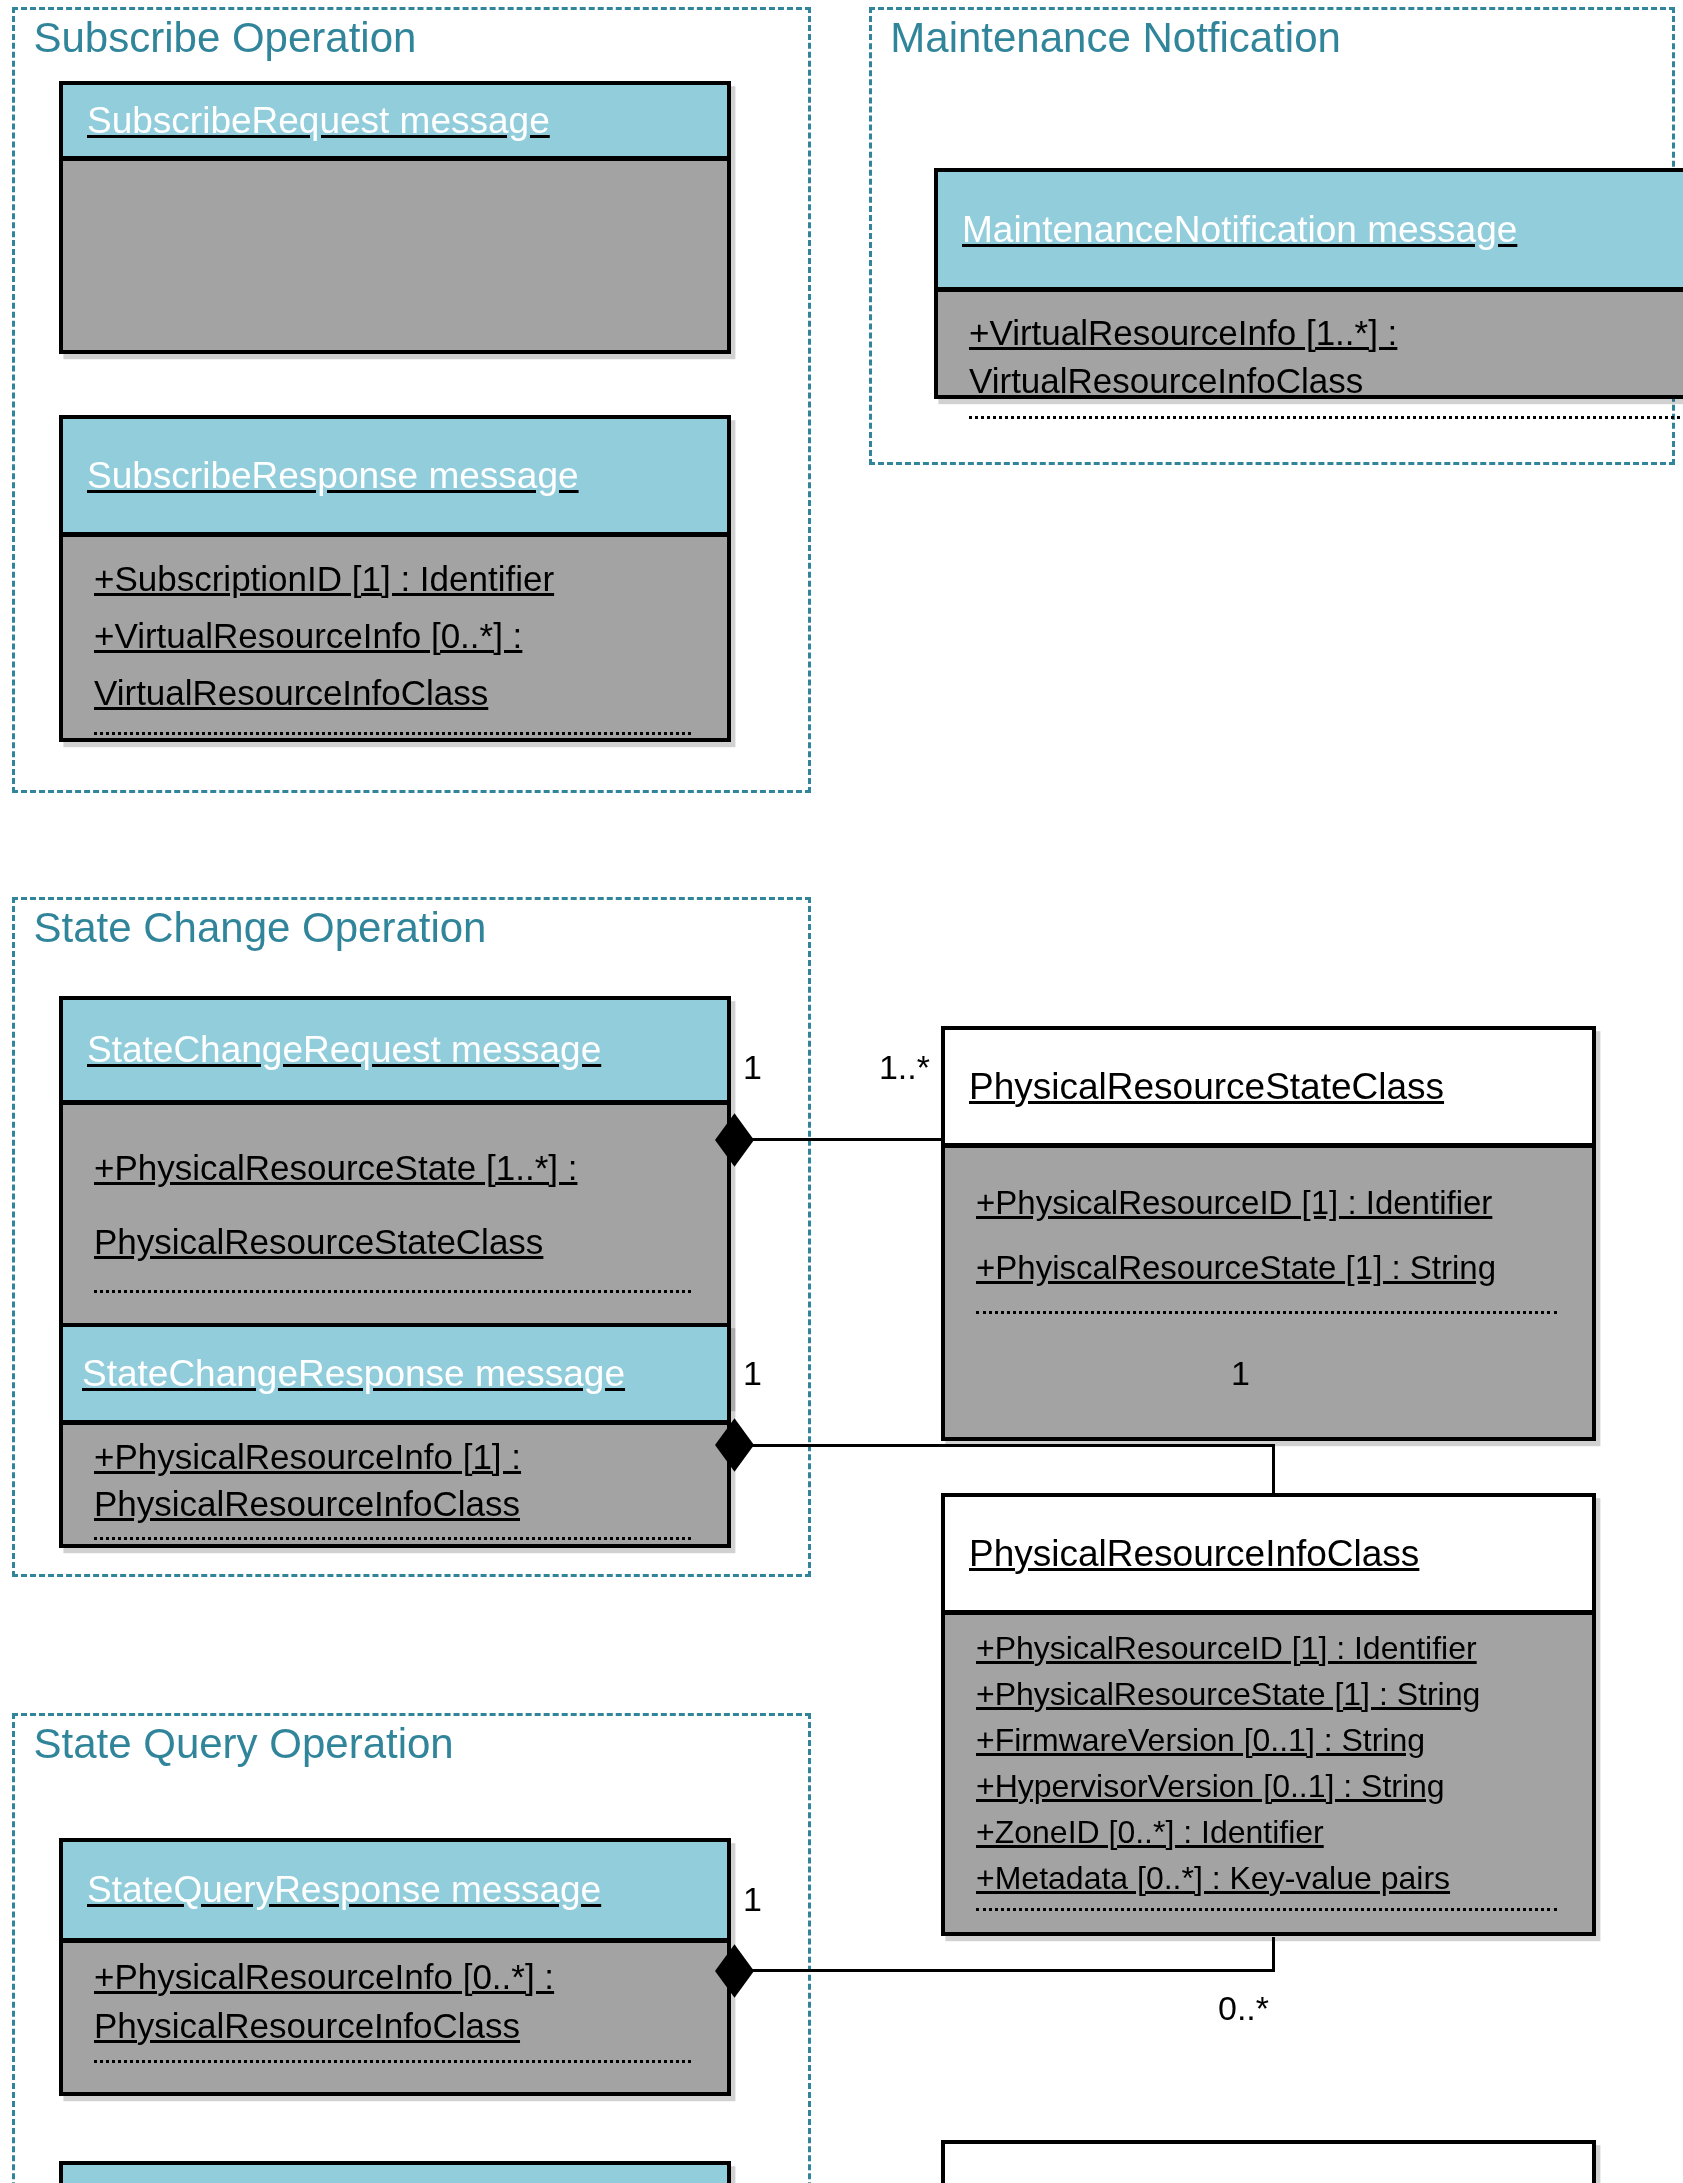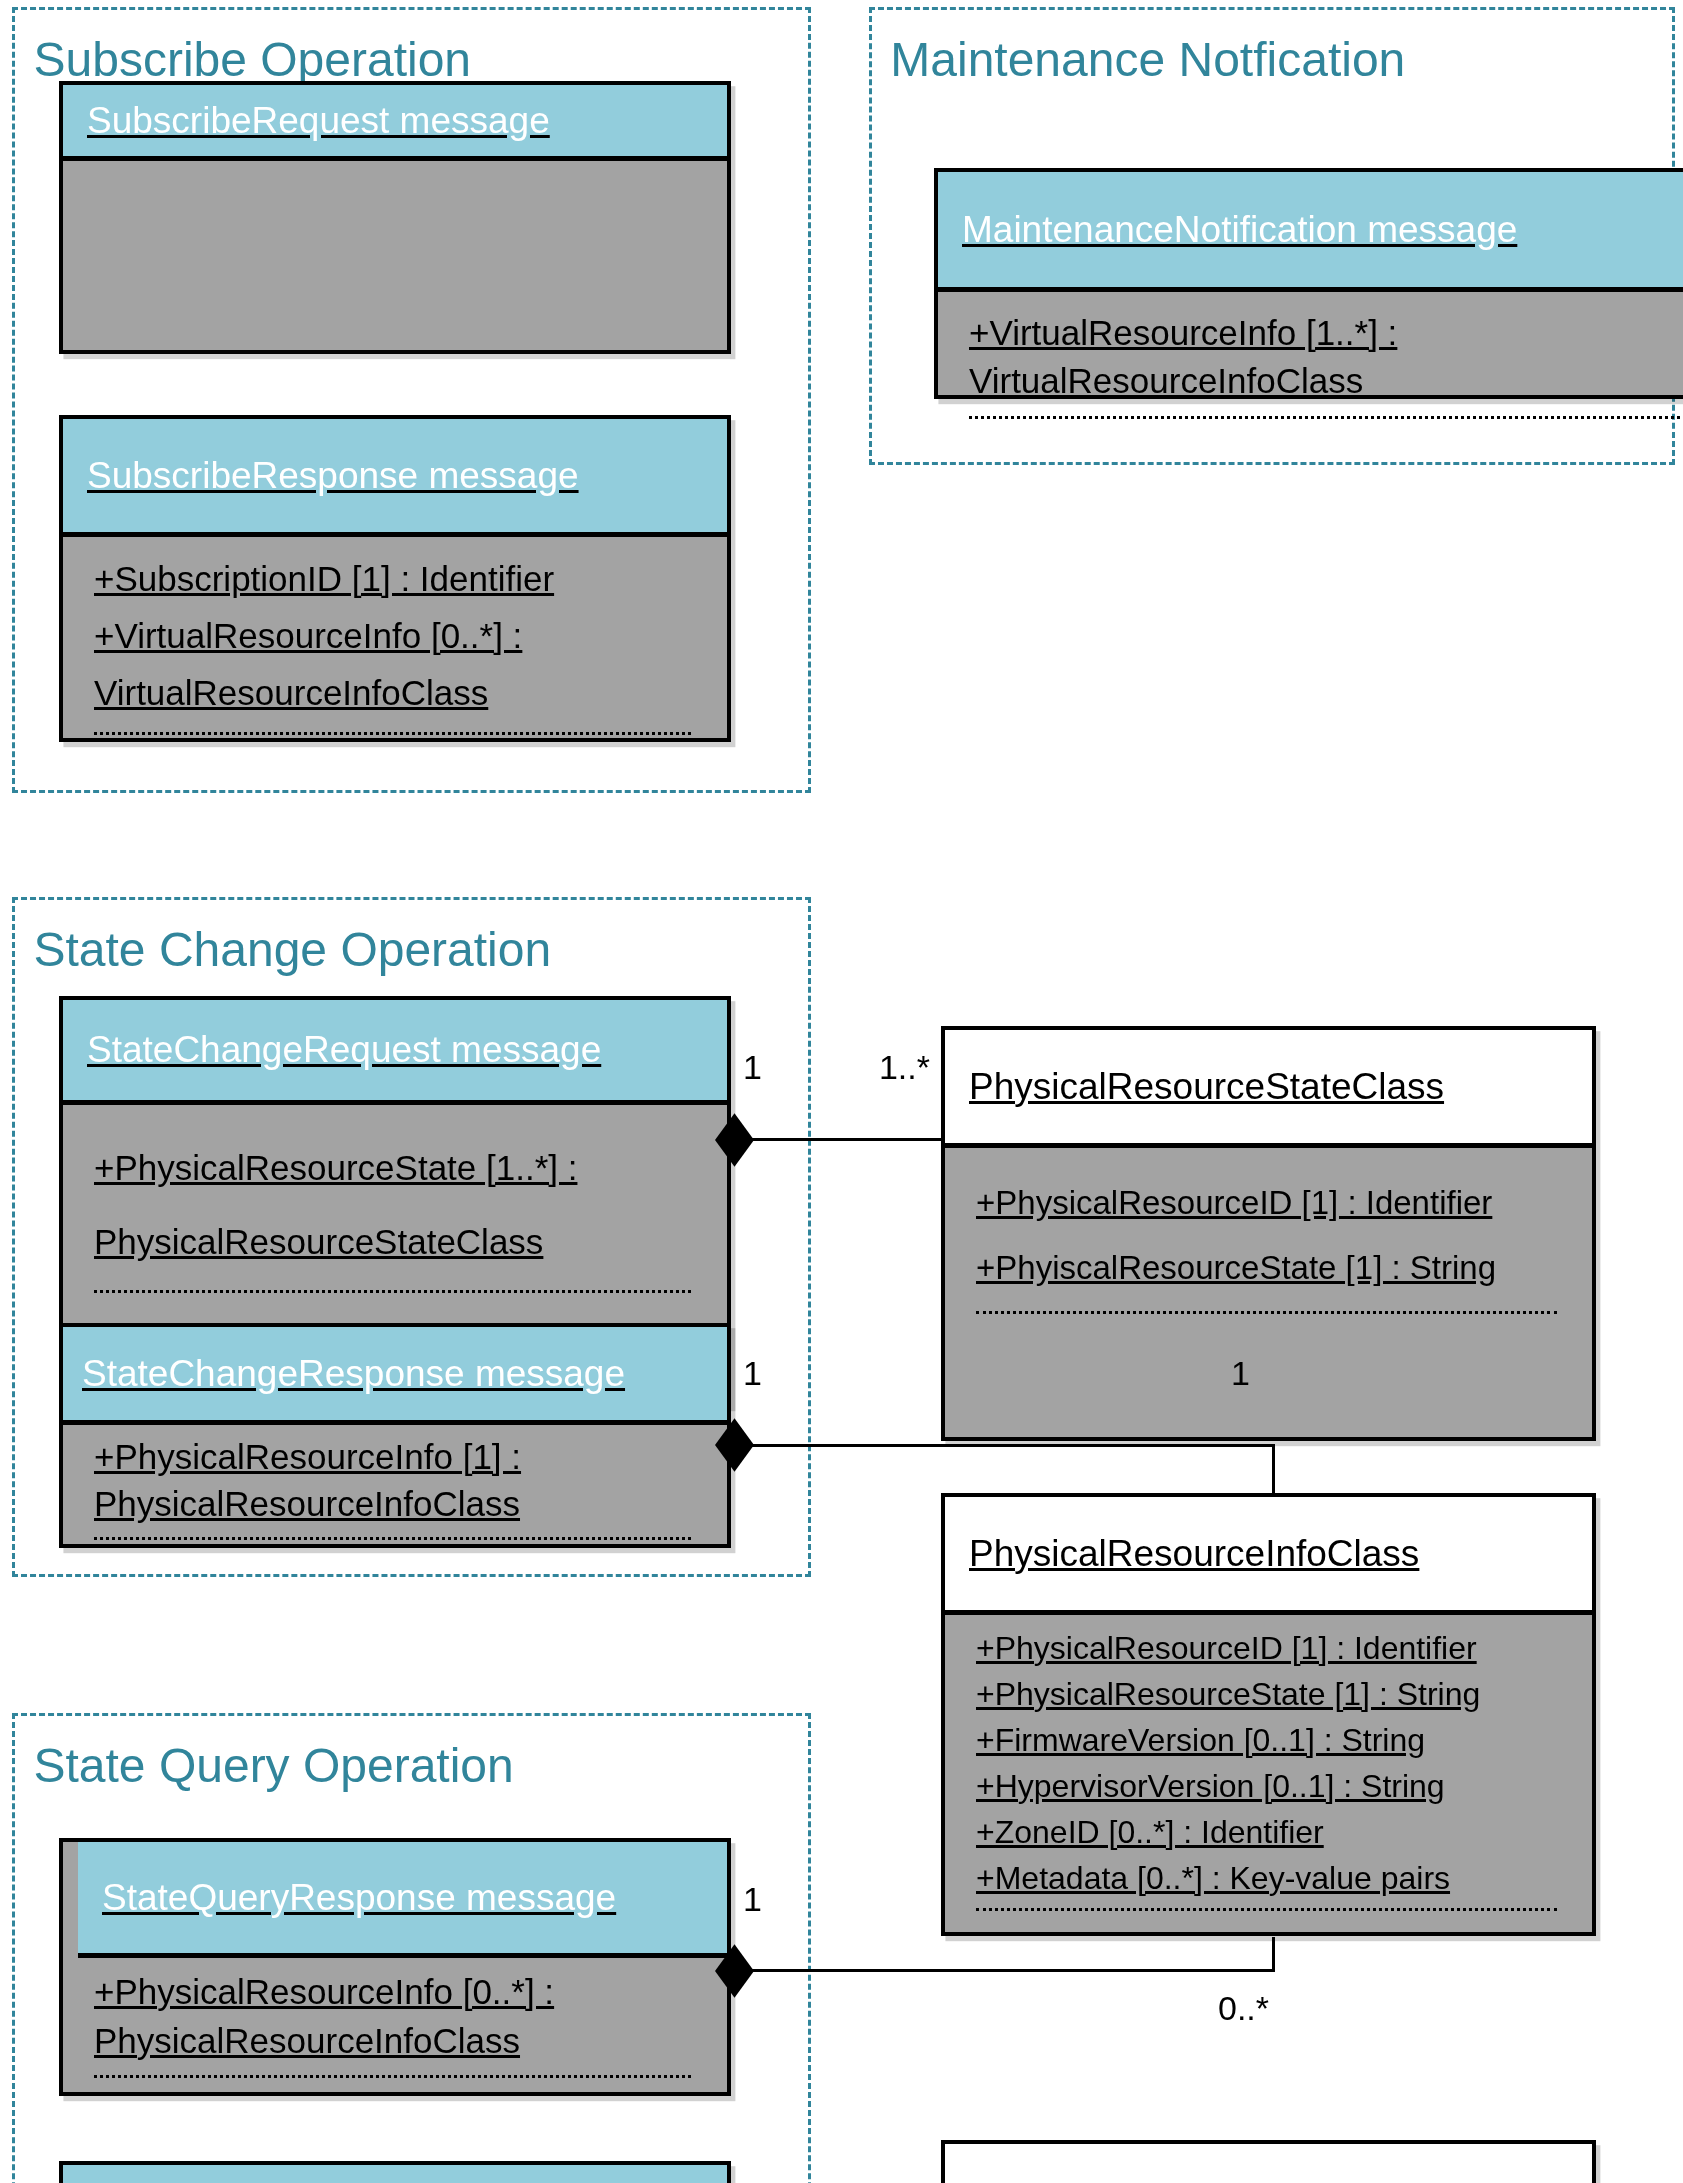--- a/index.html
+++ b/index.html
@@ -5,22 +5,22 @@
   html,body{margin:0;padding:0;background:#ffffff;}
   body{
     width:1684px;height:2475px;position:relative;overflow:hidden;
     font-family:"Liberation Sans", sans-serif;color:#000;
   }
   .group{
     position:absolute;border:3.9px dashed #31859B;background:transparent;
     box-sizing:border-box;
   }
   .group-title{
-    position:absolute;left:18.3px;top:22px;
-    font-size:48px;color:#31859B;white-space:nowrap;text-align:right;
+    position:absolute;left:18.3px;top:4px;
+    font-size:42px;color:#31859B;white-space:nowrap;text-align:right;
   }
   .box{
     position:absolute;border:4.4px solid #000;background:#a3a3a3;
     box-sizing:border-box;box-shadow:4.4px 5.2px 0 rgba(0,0,0,0.18);text-decoration:underline;
   }
   .box-head{
     display:flex;align-items:center;
     border-bottom:5.2px solid #000;box-sizing:border-box;
     padding-left:24px;font-size:37px;overflow:hidden;white-space:nowrap;
   }
@@ -90,21 +90,21 @@
 <div class="box" style="left:59px;top:1323px;width:672px;height:225px;">
   <div class="box-head head-teal" style="height:98px;padding-left:19px;">StateChangeResponse message</div>
   <div class="box-body" style="padding-top:7.9px;">
     <div class="attr-line" style="line-height:47px;">+PhysicalResourceInfo [1] :</div>
     <div class="attr-line" style="line-height:47px;">PhysicalResourceInfoClass</div>
     <div class="sep"></div>
   </div>
 </div>
 
 <div class="box" style="left:59px;top:1838px;width:672px;height:258px;">
-  <div class="box-head head-teal" style="height:116px;margin-left:15px;">StateQueryResponse message</div>
+  <div class="box-head head-teal" style="height:101px;">StateQueryResponse message</div>
   <div class="box-body" style="padding-top:8.7px;">
     <div class="attr-line" style="line-height:49px;">+PhysicalResourceInfo [0..*] :</div>
     <div class="attr-line" style="line-height:49px;">PhysicalResourceInfoClass</div>
     <div class="sep"></div>
   </div>
 </div>
 
 <div class="box" style="left:59px;top:2161px;width:672px;height:284px;">
   <div class="box-head head-teal" style="height:105px;">StateQueryRequest message</div>
 

